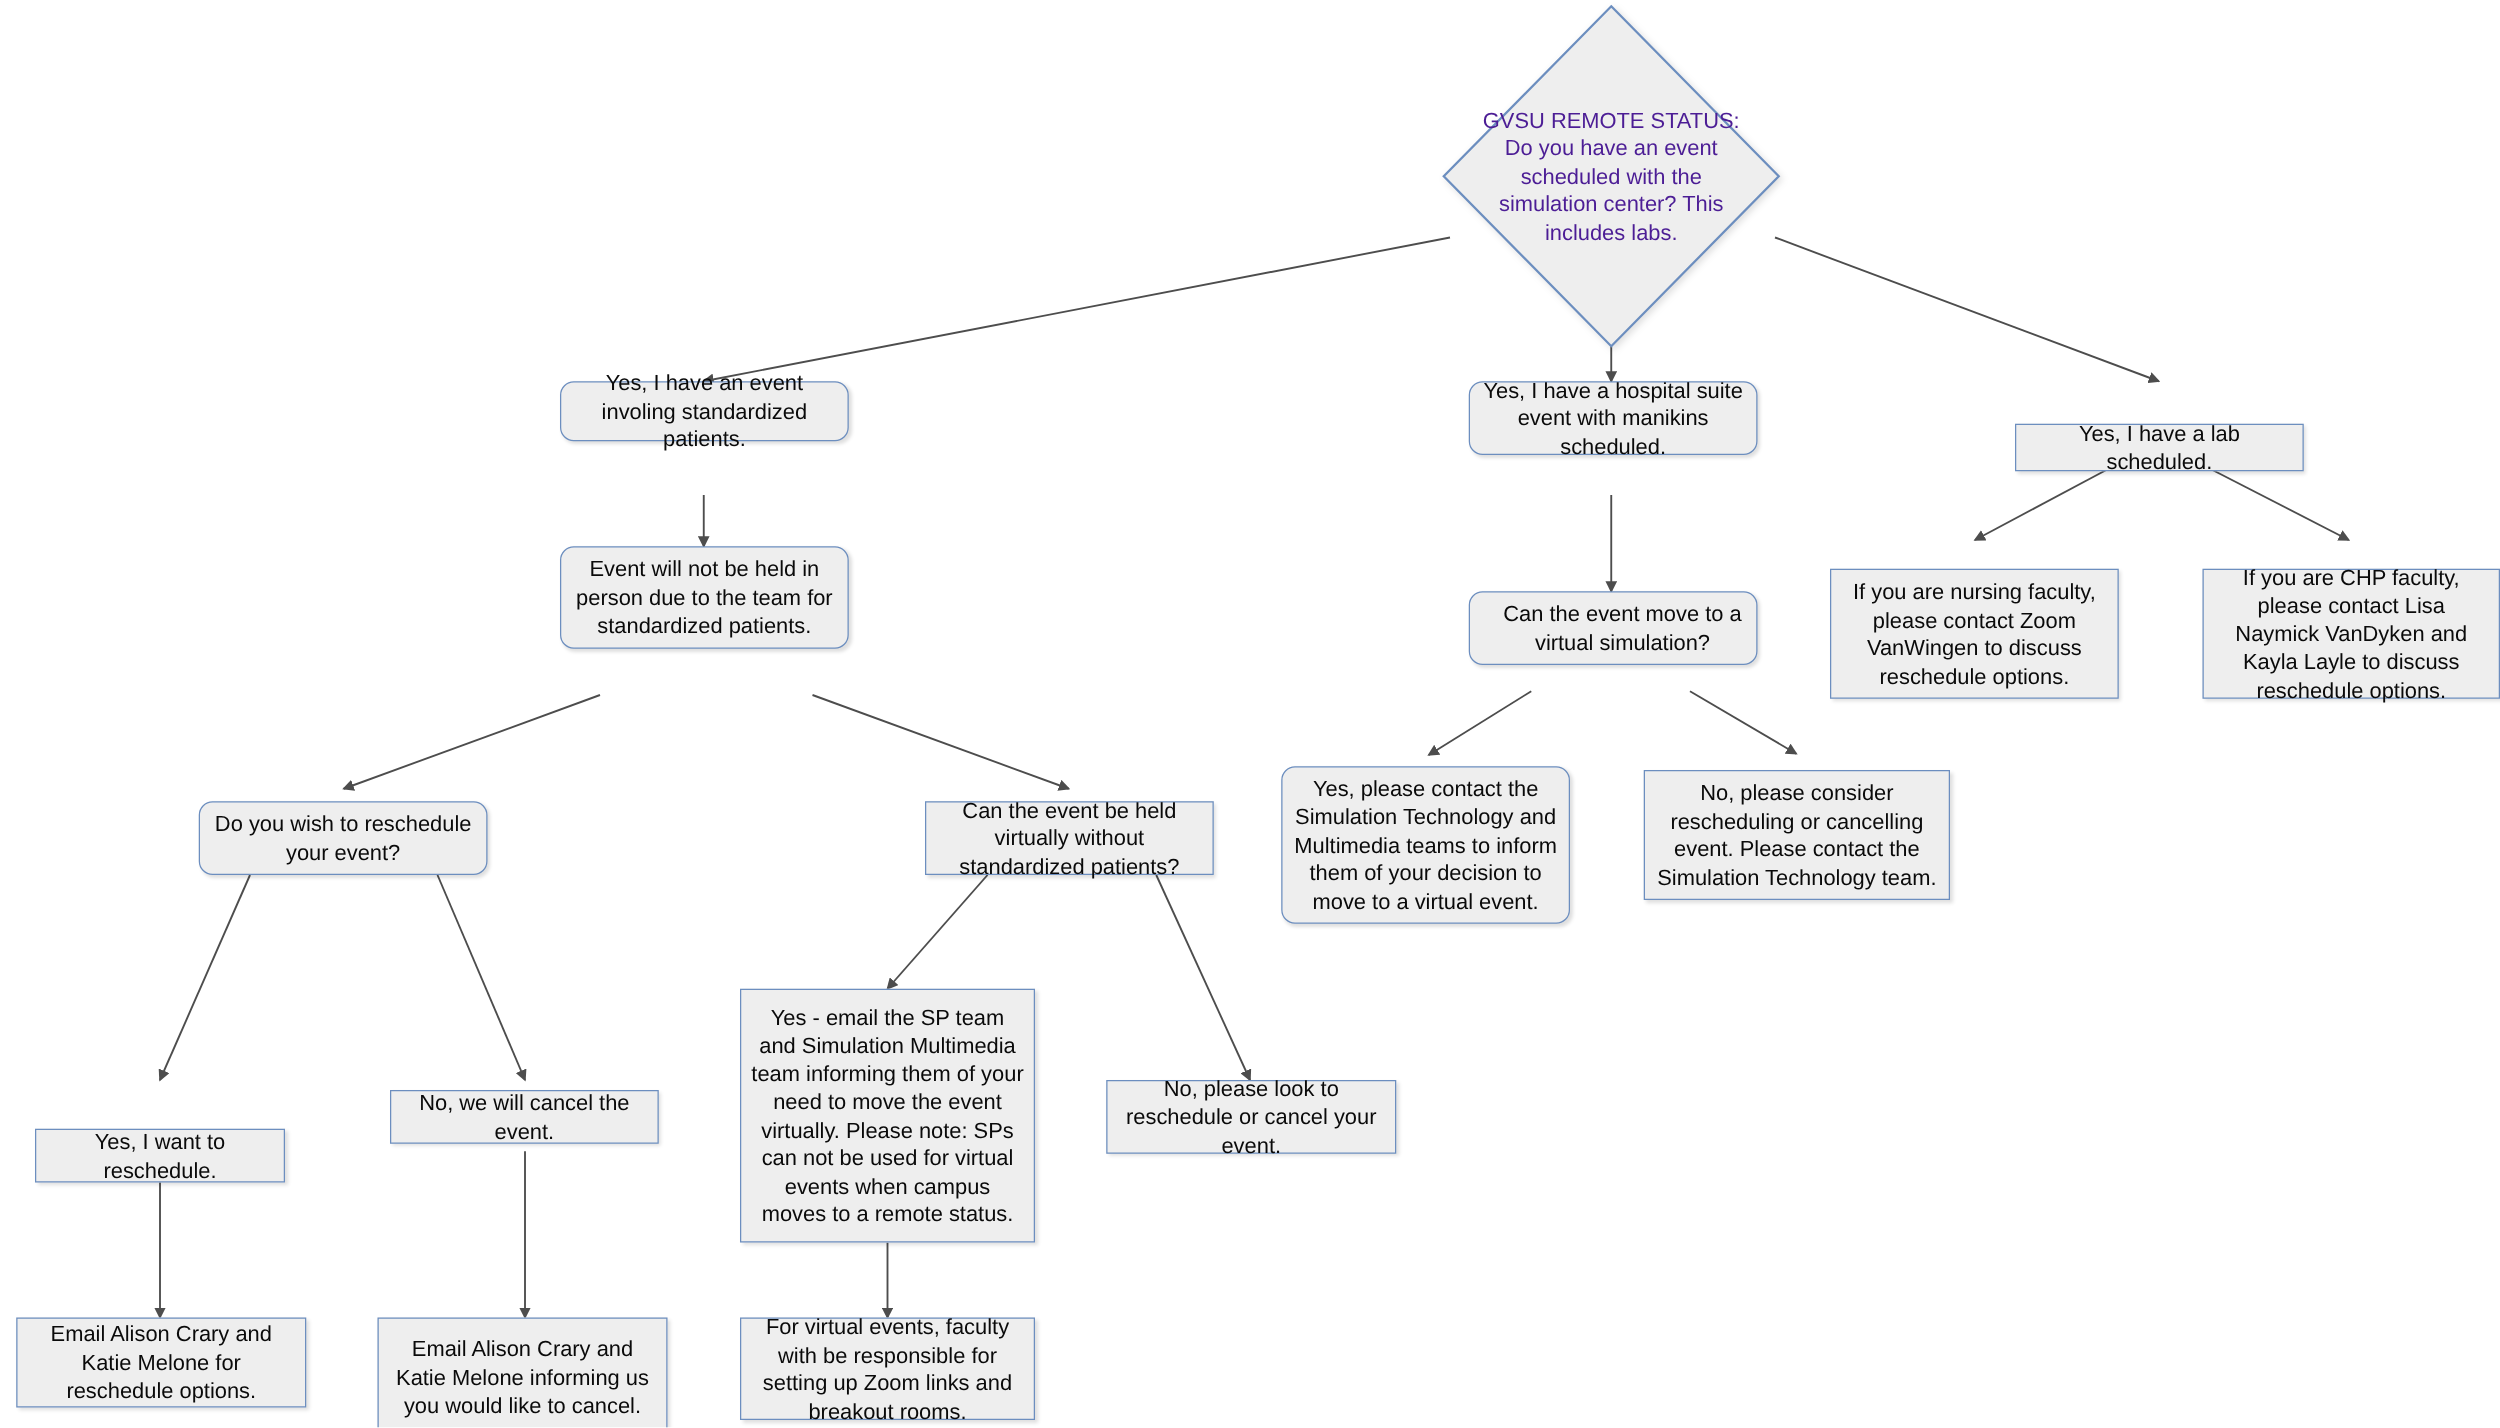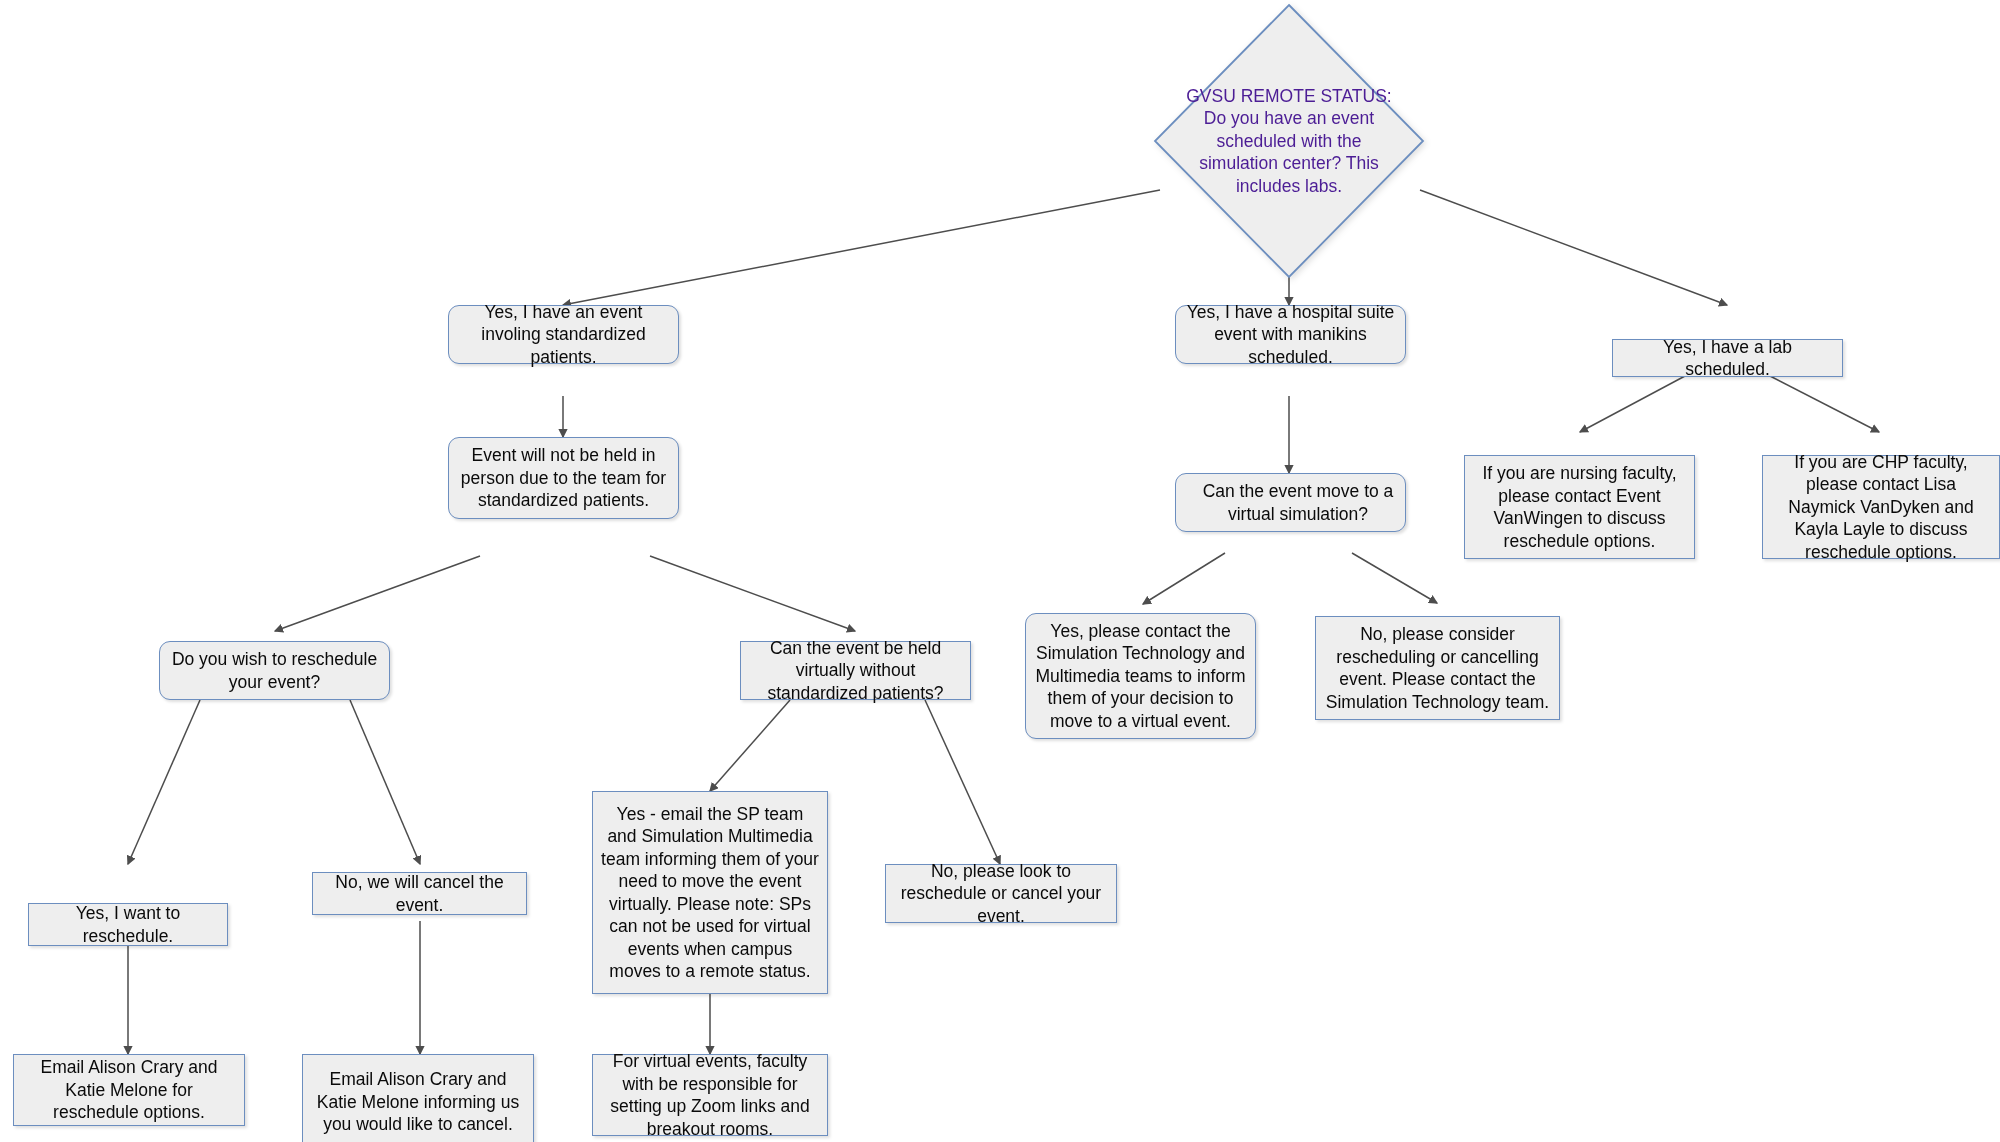--- a/index.html
+++ b/index.html
@@ -107,42 +107,42 @@
     </g>
   </svg>
 
   <div class="diamond" style="left:1153px; top:3px; width:272px; height:276px;">
     <svg width="272" height="276" viewBox="0 0 272 276" xmlns="http://www.w3.org/2000/svg">
       <polygon points="136,2 270,138 136,274 2,138" fill="#eeeeee" stroke="#6c8ebf" stroke-width="1.8"></polygon>
     </svg>
     <span class="dtxt">GVSU REMOTE STATUS: Do you have an event scheduled with the simulation center? This includes labs.</span>
   </div>
 
-  <div class="node rounded" style="left:448px; top:305px; width:231px; height:59px;">
+  <div class="node rounded" style="left:448px; top:305px; width:231px; height:48px;">
     <span class="txt">Yes, I have an event involing standardized patients.</span>
   </div>
 
   <div class="node rounded" style="left:1175px; top:305px; width:231px; height:59px;">
     <span class="txt">Yes, I have a hospital suite event with manikins scheduled.</span>
   </div>
 
   <div class="node square" style="left:1612px; top:339px; width:231px; height:38px;">
     <span class="txt">Yes, I have a lab scheduled.</span>
   </div>
 
   <div class="node rounded" style="left:448px; top:437px; width:231px; height:82px;">
     <span class="txt">Event will not be held in person due to the team for standardized patients.</span>
   </div>
 
   <div class="node rounded" style="left:1175px; top:473px; width:231px; height:59px;padding-left:23px;">
     <span class="txt">Can the event move to a virtual simulation?</span>
   </div>
 
   <div class="node square" style="left:1464px; top:455px; width:231px; height:104px;">
-    <span class="txt">If you are nursing faculty, please contact Event VanWingen to discuss reschedule options.</span>
+    <span class="txt">If you are nursing faculty, please contact Zoom VanWingen to discuss reschedule options.</span>
   </div>
 
   <div class="node square" style="left:1762px; top:455px; width:238px; height:104px;">
     <span class="txt">If you are CHP faculty, please contact Lisa Naymick VanDyken and Kayla Layle to discuss reschedule options.</span>
   </div>
 
   <div class="node rounded" style="left:159px; top:641px; width:231px; height:59px;">
     <span class="txt">Do you wish to reschedule your event?</span>
   </div>
 

